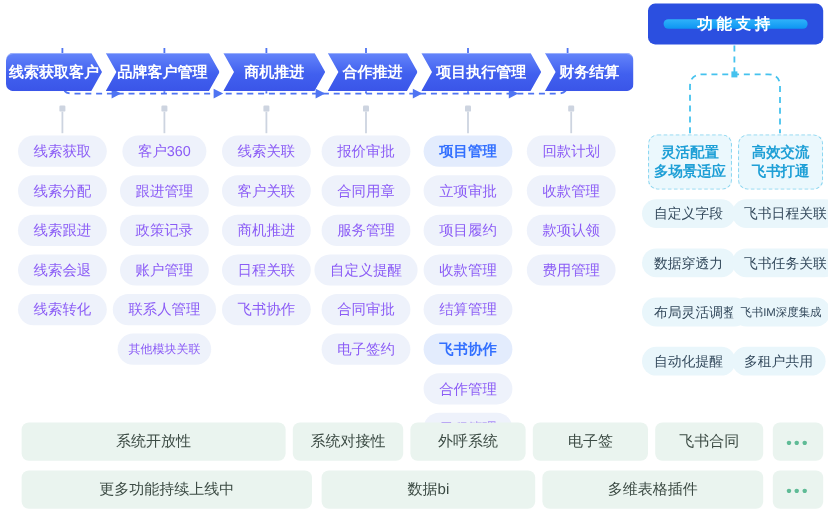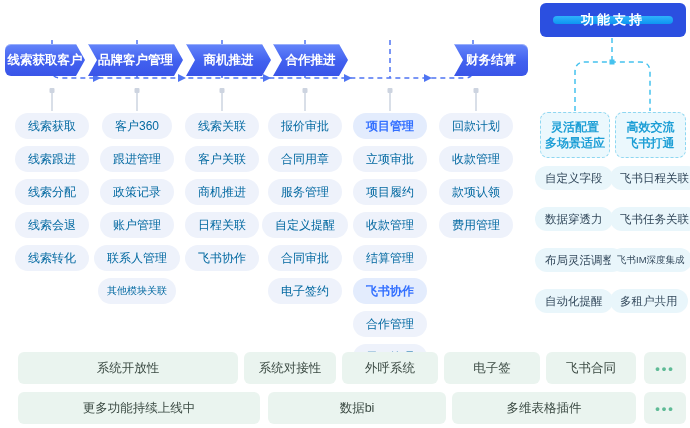--- a/index.html
+++ b/index.html
@@ -32,21 +32,21 @@
     background:linear-gradient(180deg,#2fb2fa 0%,#0d95f2 100%);
     color:#fff; font-weight:bold; font-size:13px; letter-spacing:3px;
     display:flex; align-items:center; justify-content:center;
   }
 
   
   .col { position:absolute; top:113px; display:flex; flex-direction:column; align-items:center; gap:7px; }
   .pill {
     height:26px; box-sizing:border-box; padding:0 13px; border-radius:14px;
     display:flex; align-items:center; justify-content:center; white-space:nowrap;
-    background:#eef2fb; color:#0369a1; font-size:12px;
+    background:#eef2fb; color:#8b5cf6; font-size:12px;
   }
   .pill.accent { background:#e3ecfd; color:#3370ff;font-weight:bold; }
   .pill.small  { font-size:10px; padding:0 9px; }
 
   
   .sp-header {
     position:absolute; top:112px; height:46px; box-sizing:border-box;
     background:#ebf8fd; border:1.5px dashed #8ed7f1; border-radius:8px;
     color:#1e9fd6; font-size:12px; font-weight:bold; line-height:16px;
     display:flex; flex-direction:column; align-items:center; justify-content:center;
@@ -113,30 +113,31 @@
       <line x1="612" y1="38" x2="612" y2="62"></line>
       <path d="M575 111 L575 72 Q575 62 585 62 L640 62 Q650 62 650 72 L650 111"></path>
     </g>
     <rect x="609.5" y="59.5" width="5" height="5" fill="#45c2ee"></rect>
   </svg>
 
   <div class="stage first" style="left:5px;width:80px">线索获取客户</div>
   <div class="stage mid" style="left:88px;width:95px">品牌客户管理</div>
   <div class="stage mid" style="left:186px;width:85px">商机推进</div>
   <div class="stage mid" style="left:273px;width:75px">合作推进</div>
+  <div class="stage mid" style="left:351px;width:100px">项目执行管理</div>
   <div class="stage last" style="left:454px;width:74px">财务结算</div>
 
   <div class="support-btn">
     <div class="support-btn-inner">功能支持</div>
   </div>
 
   <div class="col" style="left:0px;width:104px">
     <div class="pill">线索获取</div>
+    <div class="pill">线索分配</div>
     <div class="pill">线索跟进</div>
-    <div class="pill">线索分配</div>
     <div class="pill">线索会退</div>
     <div class="pill">线索转化</div>
   </div>
 
   <div class="col" style="left:77px;width:120px">
     <div class="pill">客户360</div>
     <div class="pill">跟进管理</div>
     <div class="pill">政策记录</div>
     <div class="pill">账户管理</div>
     <div class="pill">联系人管理</div>

